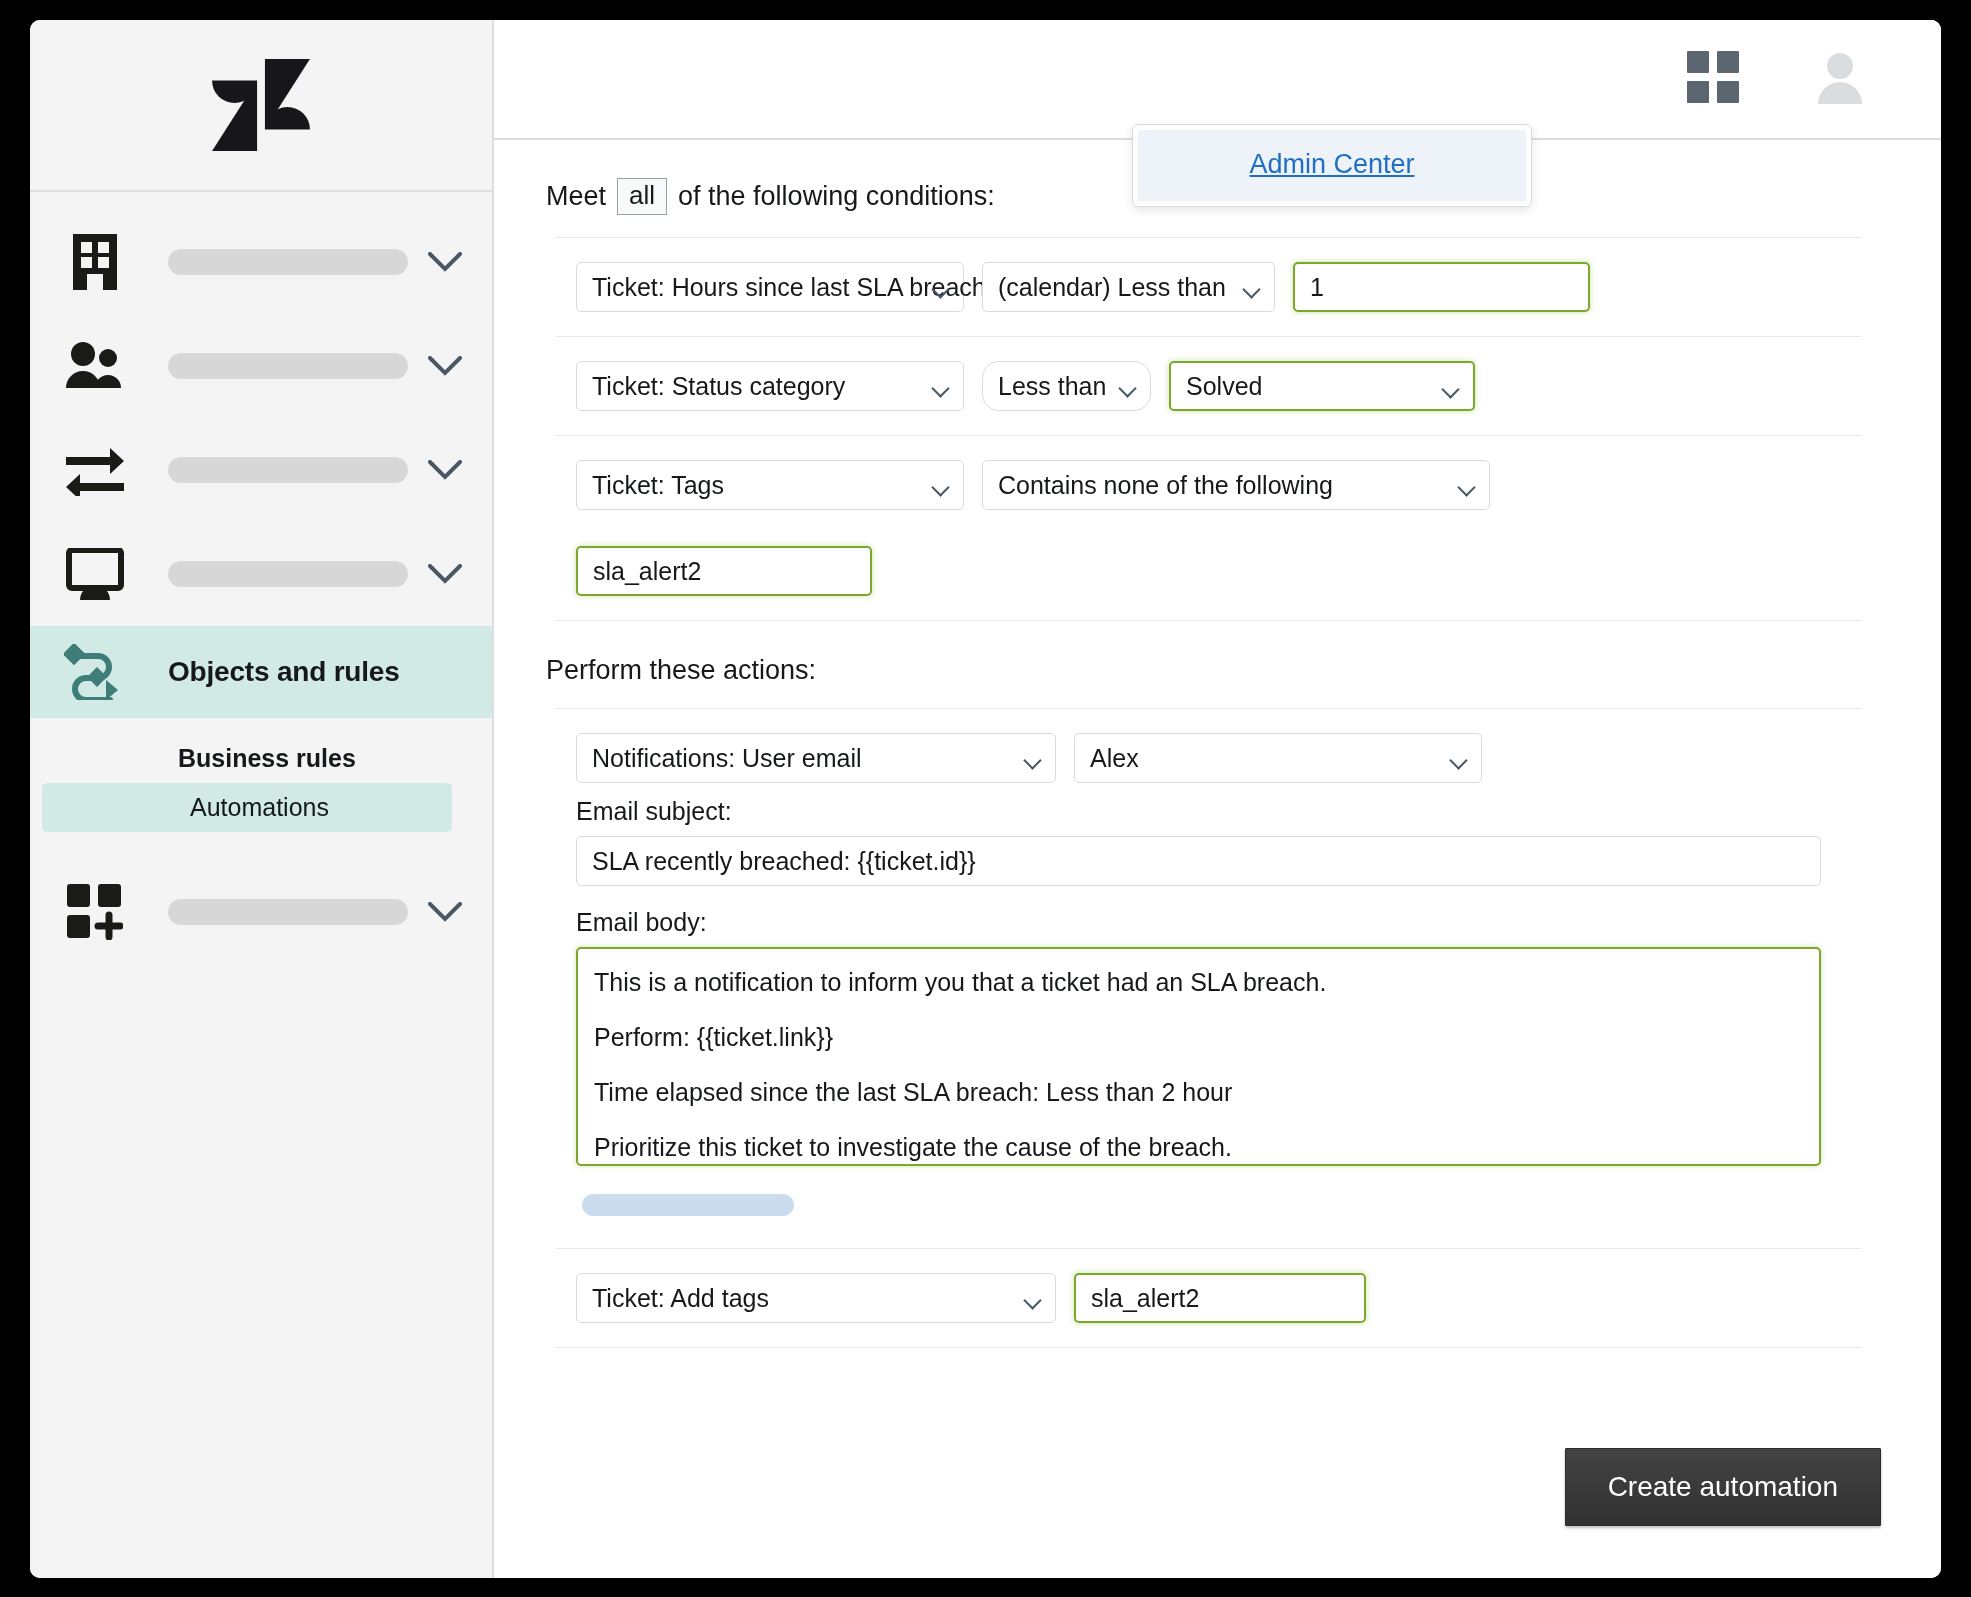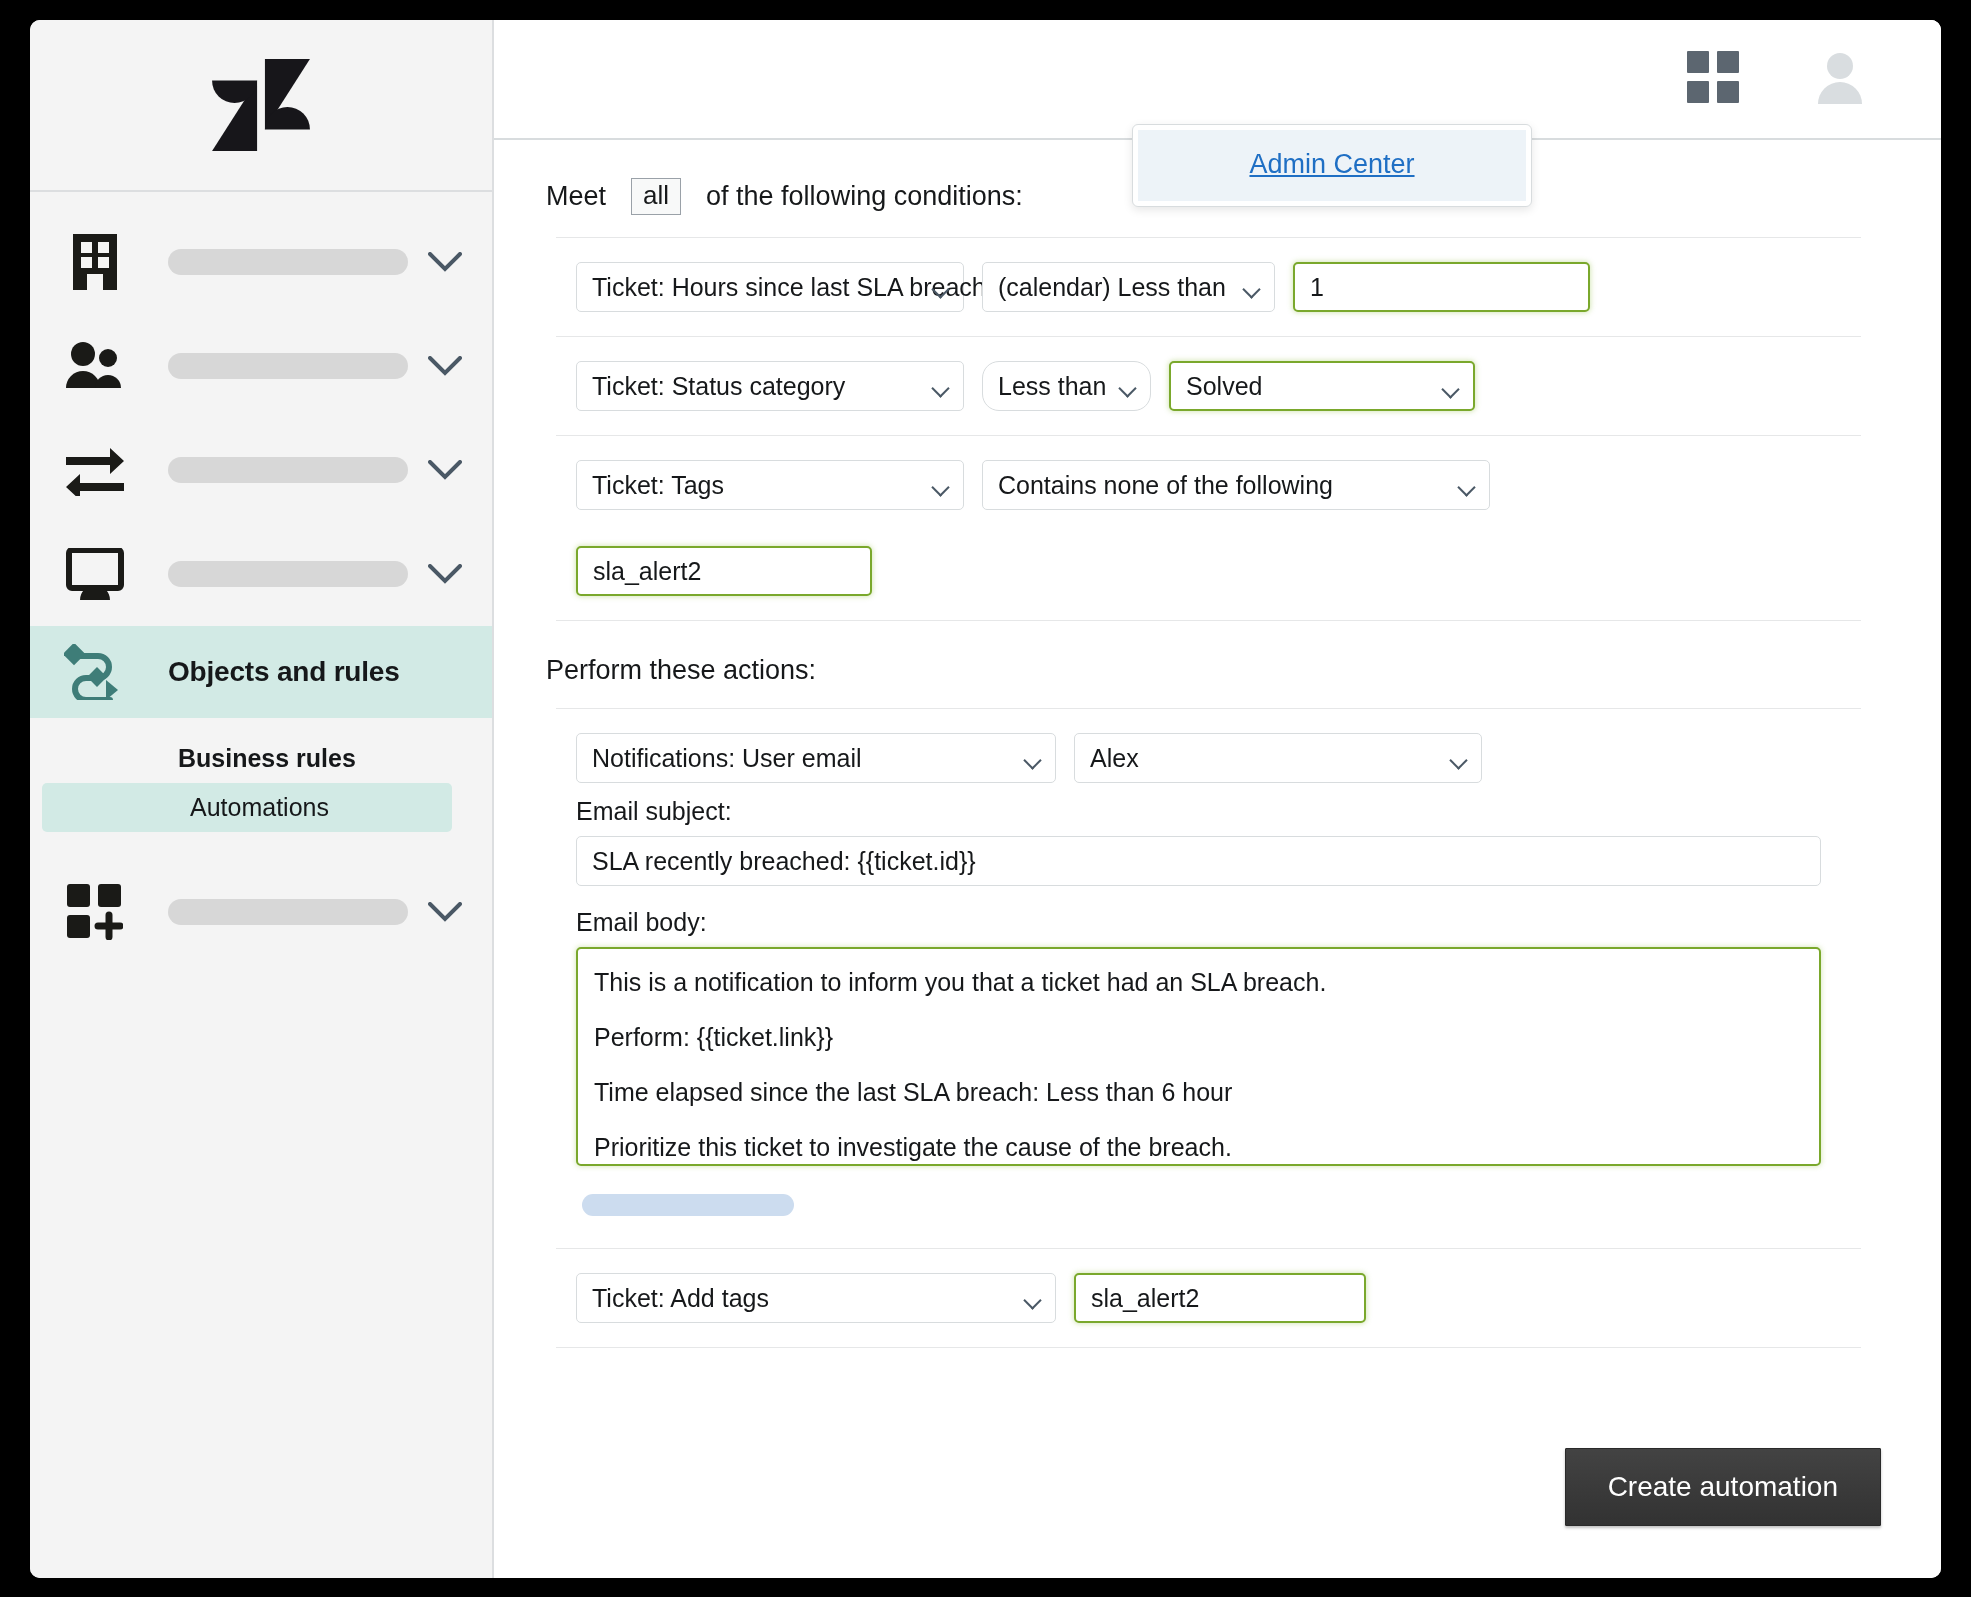--- a/index.html
+++ b/index.html
@@ -145,21 +145,21 @@
     padding: 38px 60px 0 52px;
     position: relative;
     overflow: hidden;
   }
 
   .section-head {
     font-size: 27px;
     color: #16181a;
     display: flex;
     align-items: center;
-    gap: 16px;
+    gap: 2px;
     margin-bottom: 22px;
     padding-left: 0px;
   }
   .meet-all {
     display: inline-block;
     border: 1px solid #9aa1a8;
     background: #f8f9f9;
     padding: 1px 11px 3px;
     margin: 0 9px;
     font-size: 26px;
@@ -476,21 +476,21 @@
         <div class="sel w-alex">Alex</div>
       </div>
 
       <div class="label-sm">Email subject:</div>
       <div class="inp w-subj" style="margin-left:30px;">SLA recently breached: {{ticket.id}}</div>
 
       <div class="label-sm" style="margin-top:22px;">Email body:</div>
       <div class="body-box">
         <div class="body-line">This is a notification to inform you that a ticket had an SLA breach.</div>
         <div class="body-line">Perform: {{ticket.link}}</div>
-        <div class="body-line">Time elapsed since the last SLA breach: Less than 6 hour</div>
+        <div class="body-line">Time elapsed since the last SLA breach: Less than 2 hour</div>
         <div class="body-line">Prioritize this ticket to investigate the cause of the breach.</div>
       </div>
 
       <div class="blue-pill"></div>
 
       <div class="divider" style="margin-top:32px;"></div>
 
       <div class="row">
         <div class="sel w-action">Ticket: Add tags</div>
         <div class="inp w-tag2 green">sla_alert2</div>

